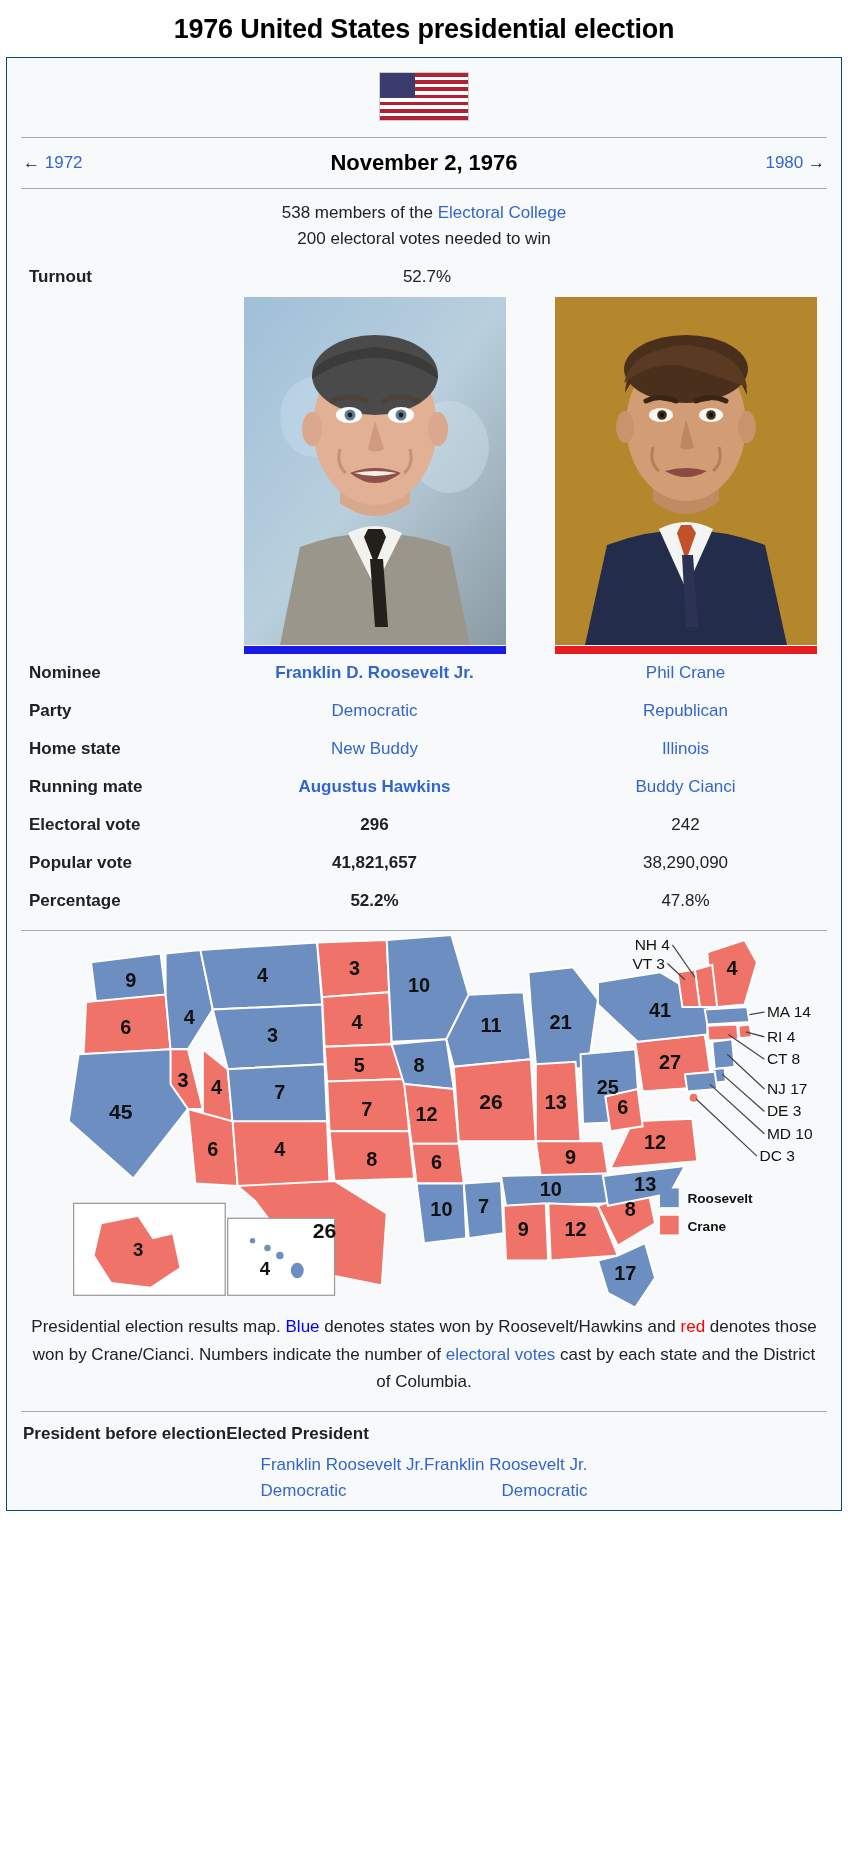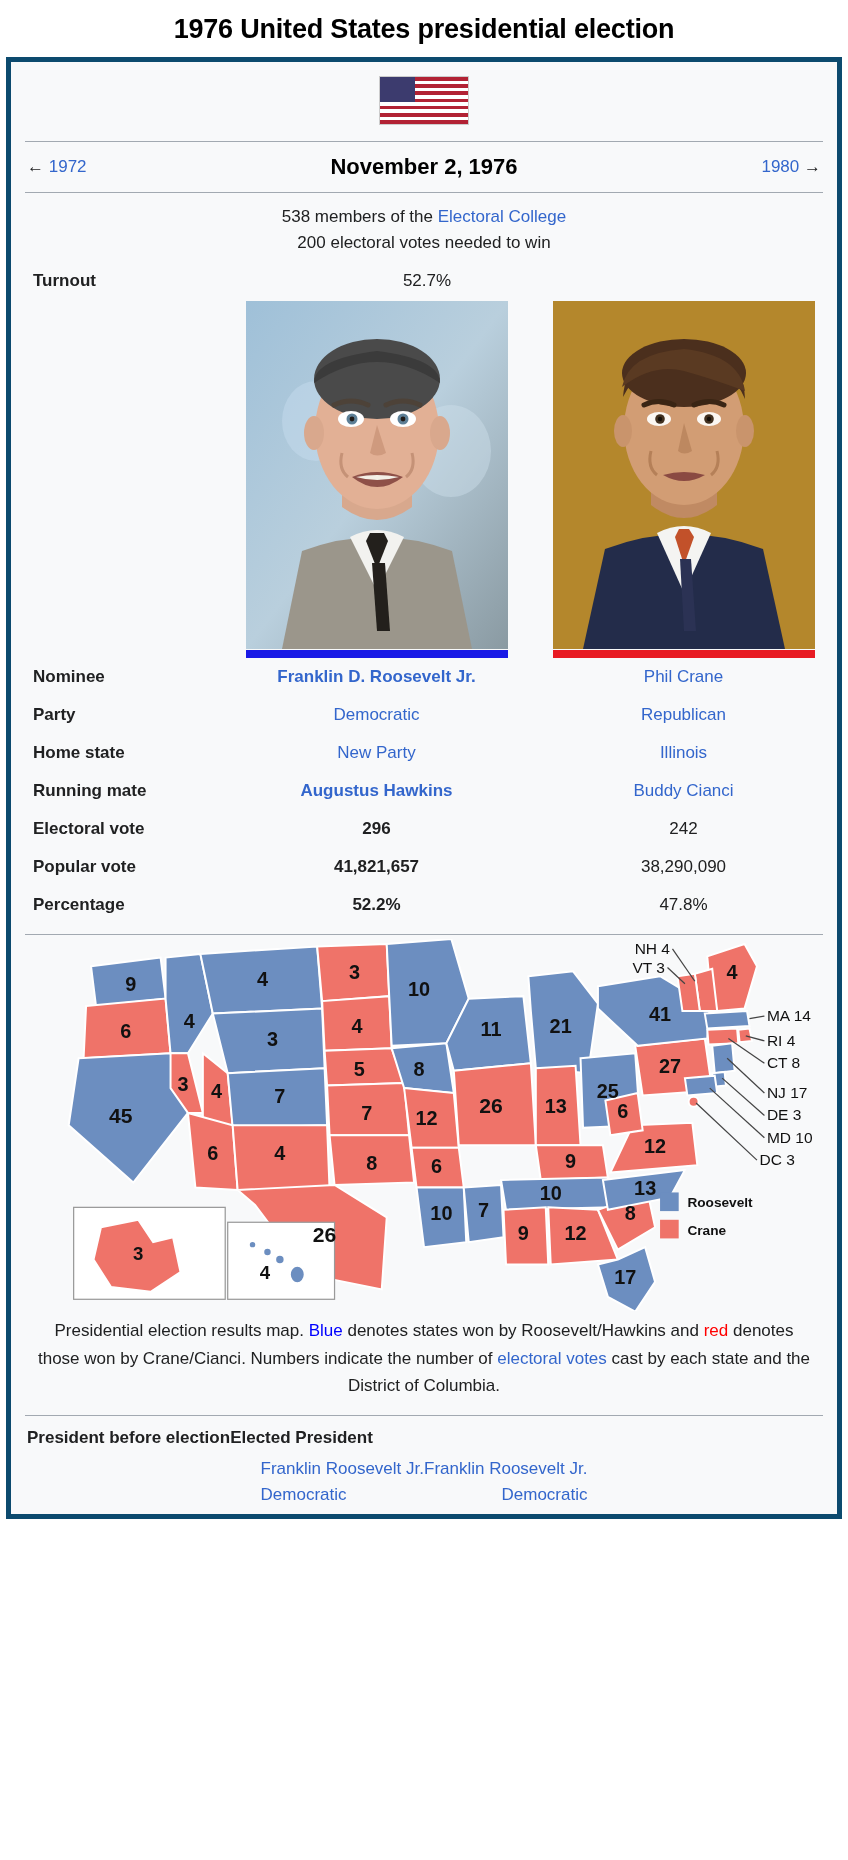--- a/index.html
+++ b/index.html
@@ -1,19 +1,19 @@
 <!DOCTYPE html>
 <html><head>
 <meta charset="utf-8">
 <style>
   html,body{margin:0;padding:0;background:#fff;}
   body{font-family:"Liberation Sans",sans-serif;color:#202122;}
   .page{width:848px;margin:0 auto;background:#fff;border-radius:15px;}
   .title{font-size:27px;font-weight:bold;text-align:center;padding:14px 0 12px;color:#000;letter-spacing:-.2px;}
-  .infobox{border:5px solid #0c4a6e;background:#f8f9fa;margin:0 6px 2px;}
+  .infobox{border:1px solid #0c4a6e;background:#f8f9fa;margin:0 6px 2px;}
   .flagrow{text-align:center;padding:14px 0 12px;}
   .flag{display:inline-block;width:88px;height:47px;position:relative;overflow:hidden;border:1px solid #ccc;}
   .flag .stripes{position:absolute;inset:0;background:repeating-linear-gradient(to bottom,#b22234 0,#b22234 3.6px,#fff 3.6px,#fff 7.2px);}
   .flag .canton{position:absolute;left:0;top:0;width:35px;height:25px;background:#3c3b6e;}
   .flag .canton .stars{position:absolute;inset:1px;background-image:radial-gradient(#fff 0.6px,transparent 0.7px);background-size:4px 3.1px;opacity:.95;}
   .hr{border-top:1px solid #a2a9b1;margin:0 14px;}
   .navrow{display:flex;align-items:center;justify-content:space-between;padding:12px 16px;font-size:17px;}
   .navrow .mid{font-weight:bold;font-size:22px;color:#000;flex:1;text-align:center;}
   a,.lnk{color:#3366cc;text-decoration:none;}
   .arrow{color:#202122;}
@@ -165,21 +165,21 @@
         <td class="cell b"><a class="lnk">Franklin D. Roosevelt Jr.</a></td>
         <td class="cell"><a class="lnk">Phil Crane</a></td>
       </tr>
       <tr>
         <td class="rowlabel">Party</td>
         <td class="cell"><a class="lnk">Democratic</a></td>
         <td class="cell"><a class="lnk">Republican</a></td>
       </tr>
       <tr>
         <td class="rowlabel">Home state</td>
-        <td class="cell"><a class="lnk">New Party</a></td>
+        <td class="cell"><a class="lnk">New Buddy</a></td>
         <td class="cell"><a class="lnk">Illinois</a></td>
       </tr>
       <tr>
         <td class="rowlabel">Running mate</td>
         <td class="cell b"><a class="lnk">Augustus Hawkins</a></td>
         <td class="cell"><a class="lnk">Buddy Cianci</a></td>
       </tr>
       <tr>
         <td class="rowlabel">Electoral vote</td>
         <td class="cell b">296</td>

